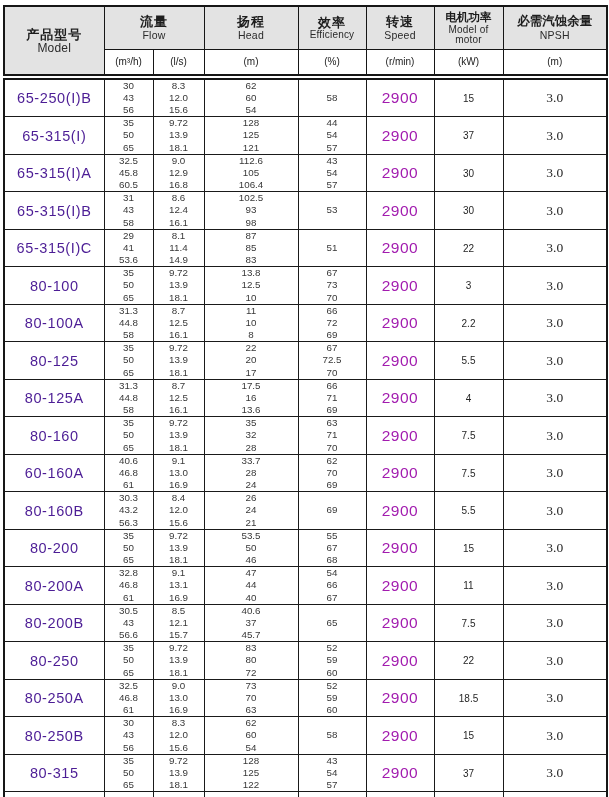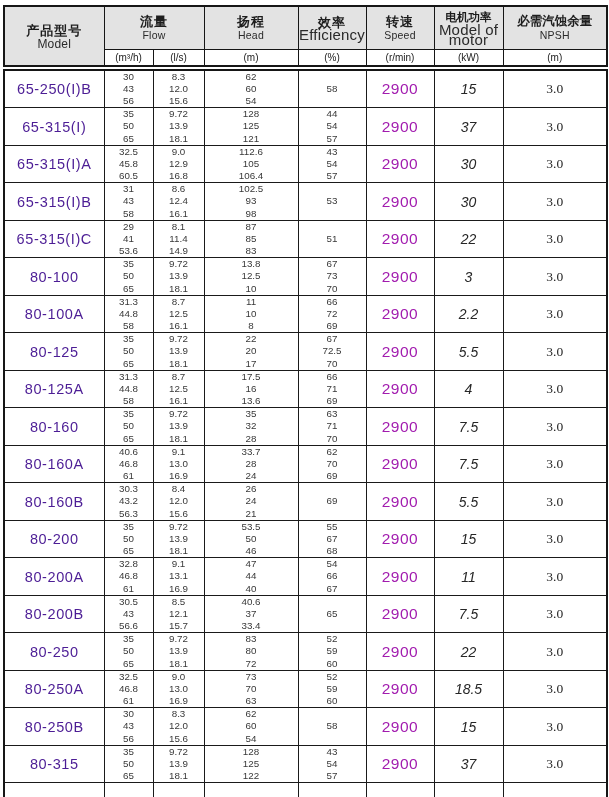--- a/index.html
+++ b/index.html
@@ -12,41 +12,41 @@
     border-collapse:collapse; table-layout:fixed;
     margin-left:3px; width:603px;
   }
   .tbl td, .tbl th { padding:0; text-align:center; vertical-align:middle; }
 
   
   .hdr-tbl { margin-top:5px; border:2.4px solid #161616; }
   .hdr-tbl th, .hdr-tbl td { border:1.3px solid #161616; font-weight:normal; }
   .hdr-label { background:#e3e3e3; }
   .hdr-row1 { height:43px; }
-  .hdr-row2 { height:17px; }
+  .hdr-row2 { height:26px; }
   .zh { font-size:13px; font-weight:bold; color:#1d1d1d; line-height:15px; letter-spacing:1px; }
   .zh.small-zh { font-size:11.5px; letter-spacing:0; }
   .en { font-size:10.5px; color:#2a2a2a; line-height:12px; letter-spacing:0.2px; }
-  .en.small-en { font-size:15px; line-height:10.5px; }
+  .en.small-en { font-size:10px; line-height:10.5px; }
   .unit { font-size:10px; color:#222; background:#fff; }
 
   
   .body-tbl { margin-top:2px; border:2.4px solid #161616; }
   .body-tbl td {
     border:1.1px solid #1a1a1a;
     border-top-width:1.9px; border-bottom-width:1.9px;
   }
   .body-tbl tr { height:37.5px; }
   td.model { font-size:14.5px; color:#4c1d95; letter-spacing:0.6px; }
   .lines { display:flex; flex-direction:column; justify-content:center; height:100%; }
   .ln { flex:0 0 auto; }
   td.small { font-size:9.8px; color:#383838; }
   td.small .ln { line-height:12.1px; }
   td.speed { font-size:15.5px; color:#a21caf; letter-spacing:0.5px; }
-  td.power { font-size:14px; color:#262626;font-style:italic; }
+  td.power { font-size:10px; color:#262626; }
   td.npsh  { font-size:13.5px; color:#262626;font-family:Liberation Serif, serif; }
   tr.partial .lines { justify-content:flex-start; padding-top:2.5px; }
 </style>
 </head>
 <body>
 
 <div class="page">
 
   <table class="tbl hdr-tbl">
     <colgroup>
@@ -605,21 +605,21 @@
           </td>
           <td class="npsh">
             <div class="lines">
               <div class="ln">3.0</div>
             </div>
           </td>
         </tr>
         <tr>
           <td class="model">
             <div class="lines">
-              <div class="ln">80-160A</div>
+              <div class="ln">60-160A</div>
             </div>
           </td>
           <td class="small">
             <div class="lines">
               <div class="ln">40.6</div>
               <div class="ln">46.8</div>
               <div class="ln">61</div>
             </div>
           </td>
           <td class="small">
@@ -824,21 +824,21 @@
             <div class="lines">
               <div class="ln">8.5</div>
               <div class="ln">12.1</div>
               <div class="ln">15.7</div>
             </div>
           </td>
           <td class="small">
             <div class="lines">
               <div class="ln">40.6</div>
               <div class="ln">37</div>
-              <div class="ln">33.4</div>
+              <div class="ln">45.7</div>
             </div>
           </td>
           <td class="small">
             <div class="lines">
               <div class="ln">65</div>
             </div>
           </td>
           <td class="speed">
             <div class="lines">
               <div class="ln">2900</div>

